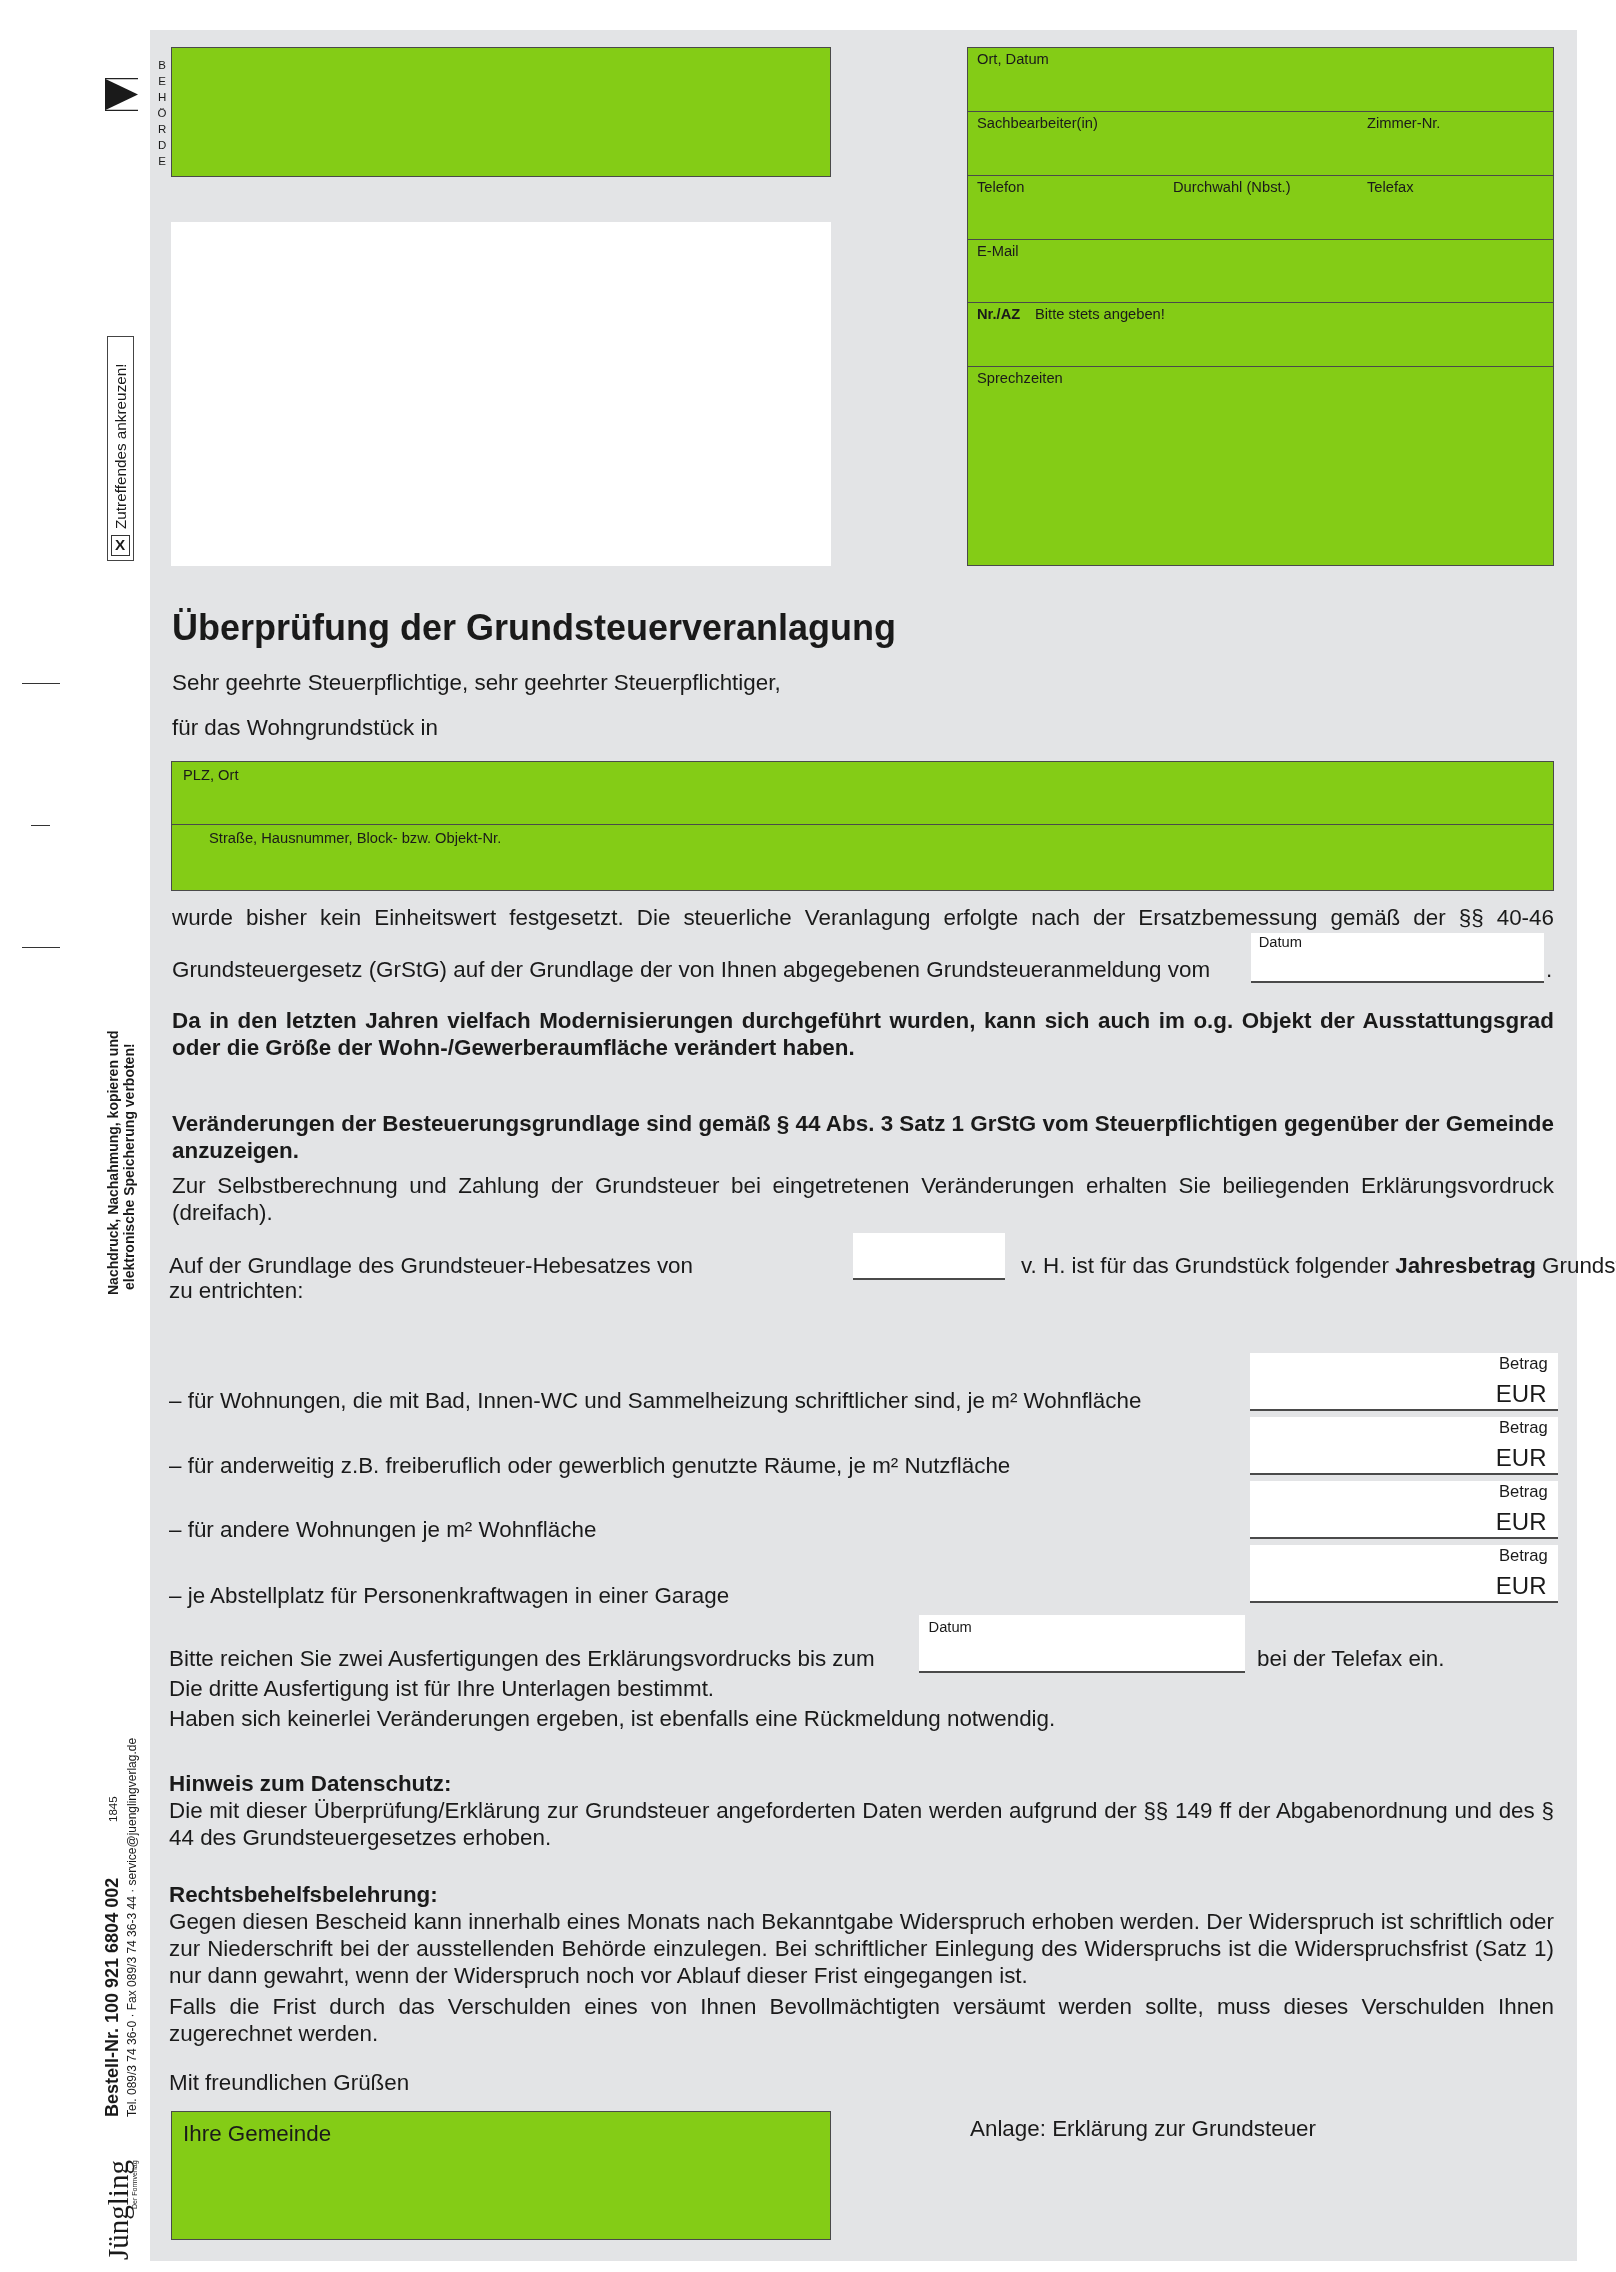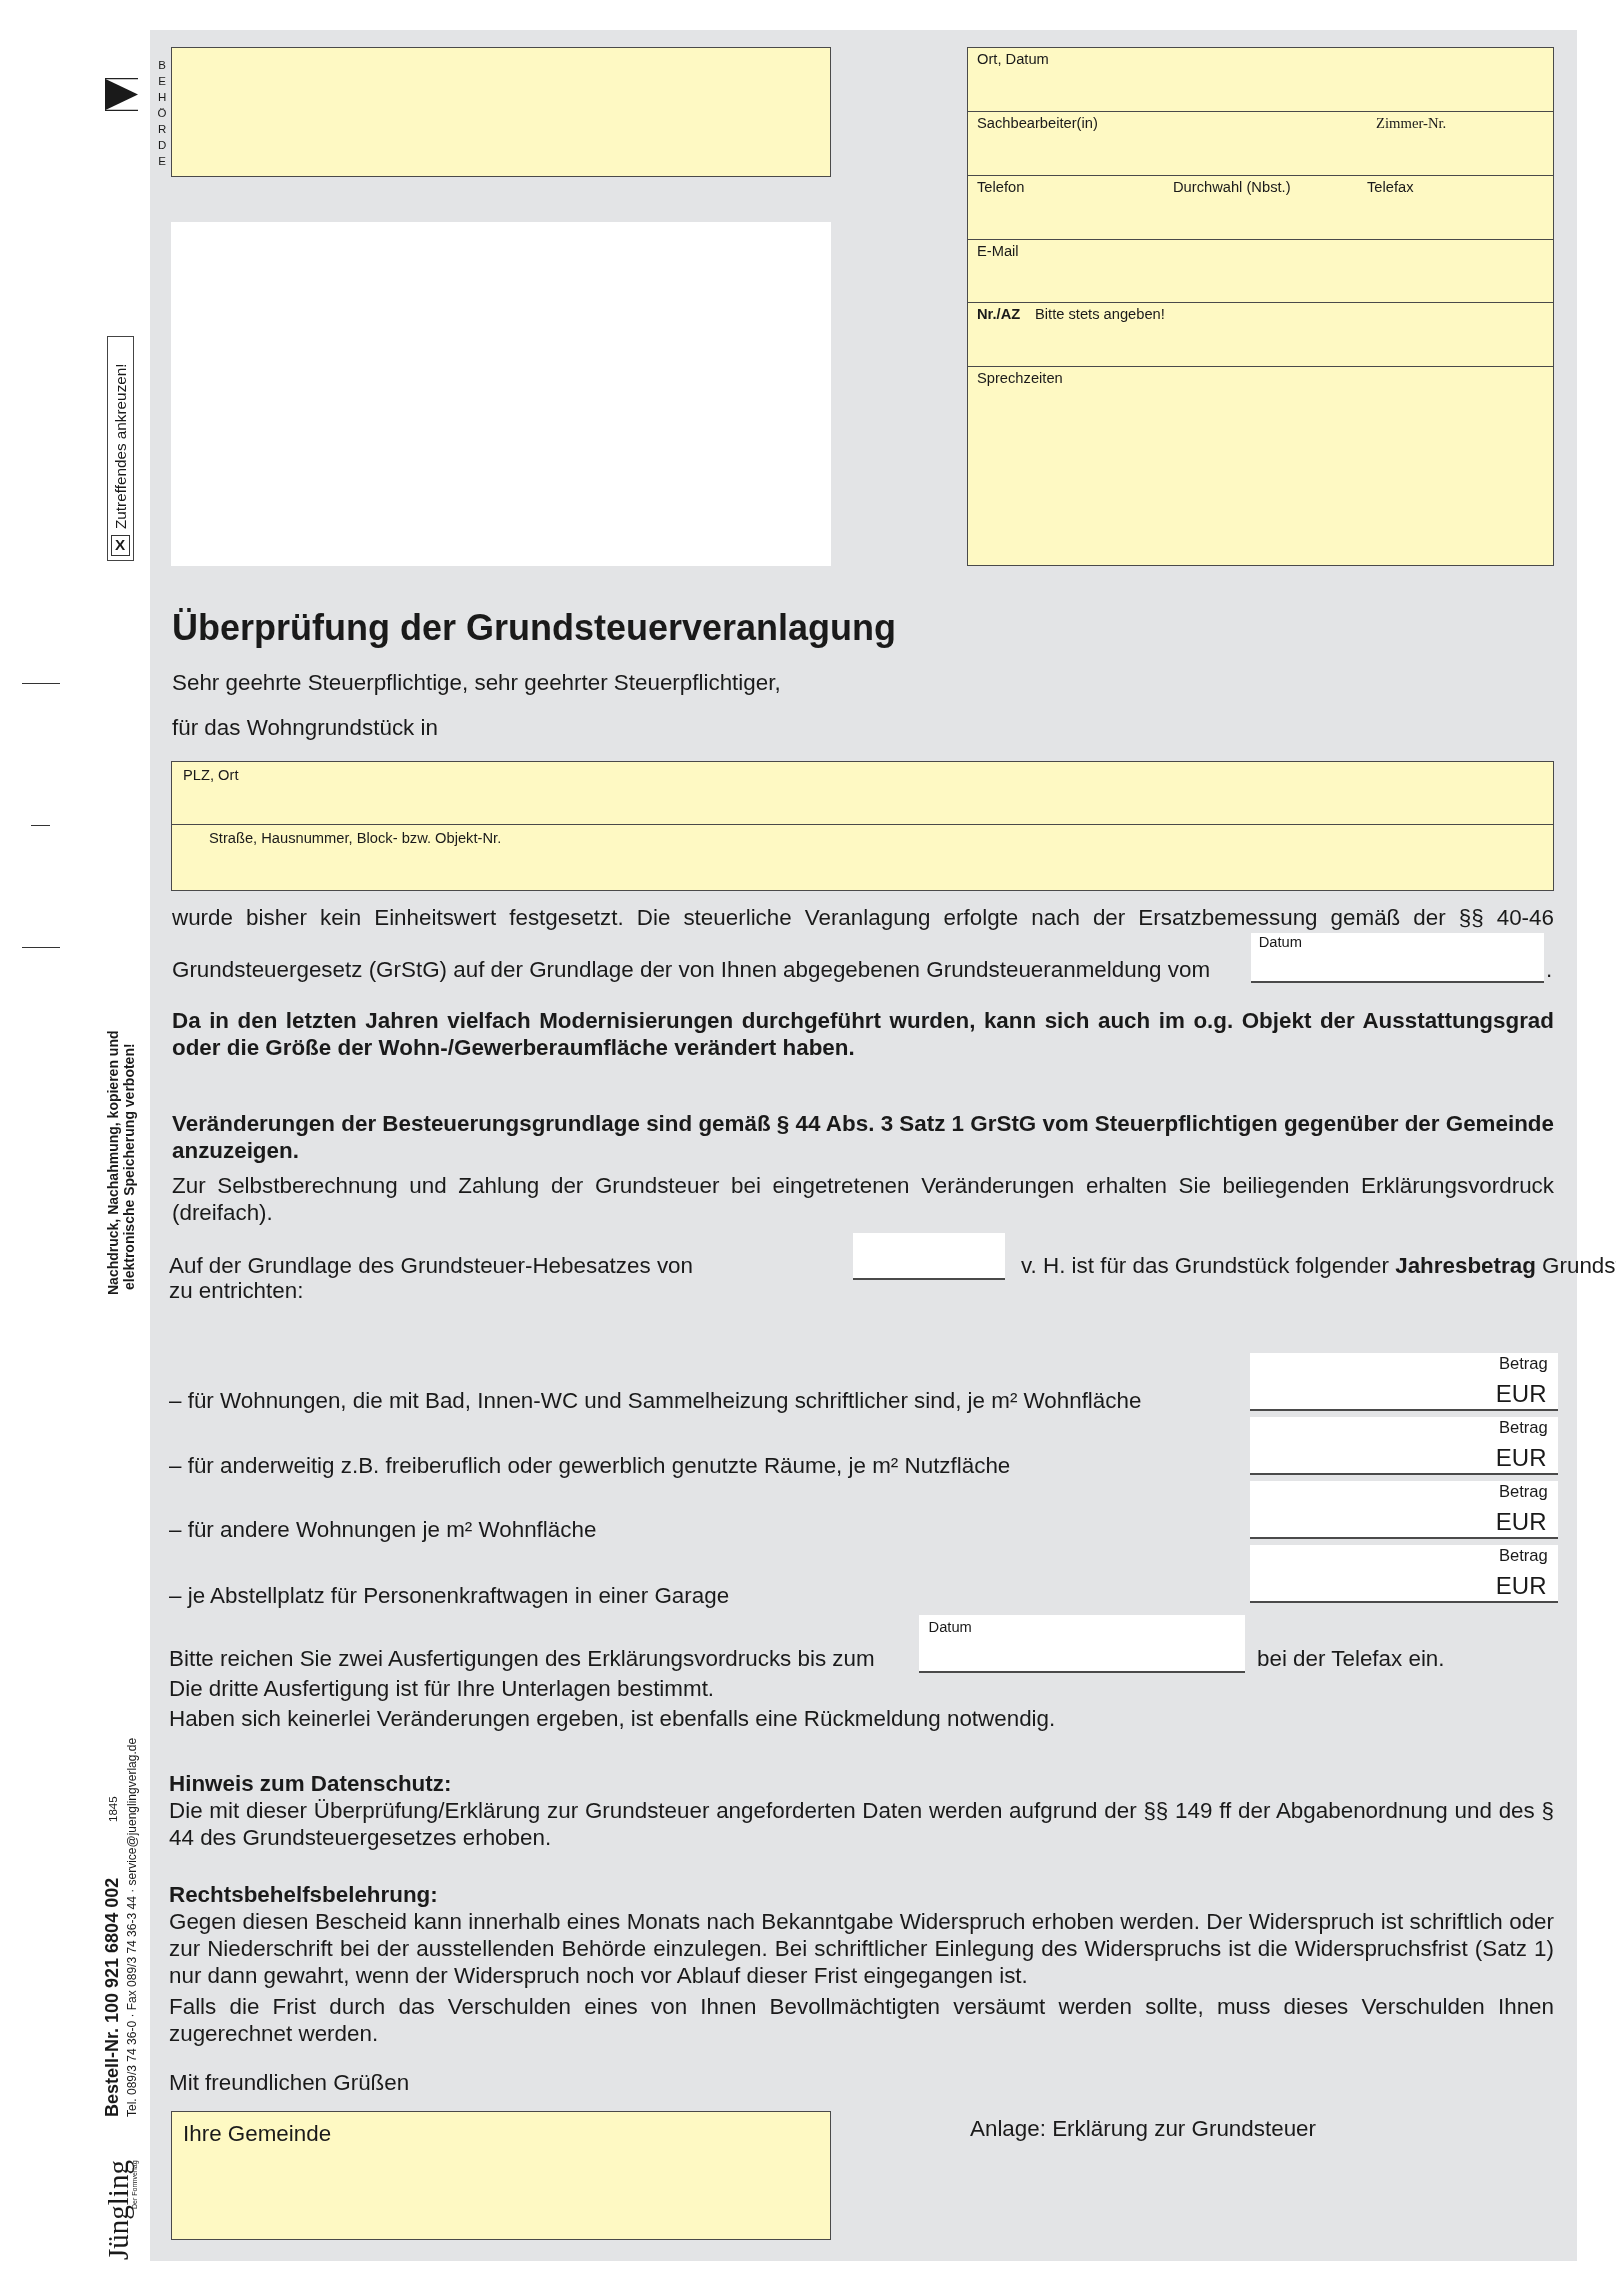--- a/index.html
+++ b/index.html
@@ -2,21 +2,21 @@
 <html style="font-size:10.2px"><head>
 <meta charset="utf-8">
 <style>
   html, body { margin:0; padding:0; }
   body {
     width:1616px; height:2273px; position:relative; background:#ffffff;
     font-family:"Liberation Sans", sans-serif; color:#1a1a1a; overflow:hidden;
   }
   .abs { position:absolute; }
   .sheet { position:absolute; left:150px; top:30px; width:1427px; height:2231px; background:#e3e4e6; }
-  .box { position:absolute; background:#fef9c3; border:1.9px solid #4a4a4a; box-sizing:border-box; }
+  .box { position:absolute; background:#84cc16; border:1.9px solid #4a4a4a; box-sizing:border-box; }
   .field { position:absolute; background:#fff; }
   .ul { border-bottom:2.6px solid #4a4a4a; box-sizing:border-box; }
   .lbl { position:absolute; font-size:14.7px; color:#1a1a1a; }
   .txt { position:absolute; font-size:22.4px; color:#1a1a1a; line-height:27px; white-space:nowrap; }
   .bold { font-weight:bold; }
   .just { white-space:normal; text-align:justify; text-align-last:left; }
   .rot { position:absolute; transform-origin:left top; transform:rotate(-90deg); white-space:nowrap; }
   .info-row { position:absolute; left:0; width:100%; border-top:1.9px solid #4a4a4a; box-sizing:border-box; }
   .info-row:first-child { border-top:none; }
   .info-row .lbl { top:3.8px; }
@@ -69,21 +69,21 @@
   <div class="box" style="left:20.5px;top:16.6px;width:660px;height:130px;"></div>
 
   <div class="field" style="left:20.5px;top:192px;width:660px;height:344px;"></div>
 
   <div class="box" style="left:817px;top:16.6px;width:587px;height:519px;">
     <div class="info-row" style="top:0;height:65px;">
       <span class="lbl" style="left:9px;">Ort, Datum</span>
     </div>
     <div class="info-row" style="top:63px;height:65px;">
       <span class="lbl" style="left:9px;">Sachbearbeiter(in)</span>
-      <span class="lbl" style="left:408px;font-family:Liberation Serif, serif;">Zimmer-Nr.</span>
+      <span class="lbl" style="left:399px;">Zimmer-Nr.</span>
     </div>
     <div class="info-row" style="top:127px;height:65px;">
       <span class="lbl" style="left:9px;">Telefon</span>
       <span class="lbl" style="left:205px;">Durchwahl (Nbst.)</span>
       <span class="lbl" style="left:399px;">Telefax</span>
     </div>
     <div class="info-row" style="top:191px;height:65px;">
       <span class="lbl" style="left:9px;">E-Mail</span>
     </div>
     <div class="info-row" style="top:254px;height:80px;text-decoration:underline;">

